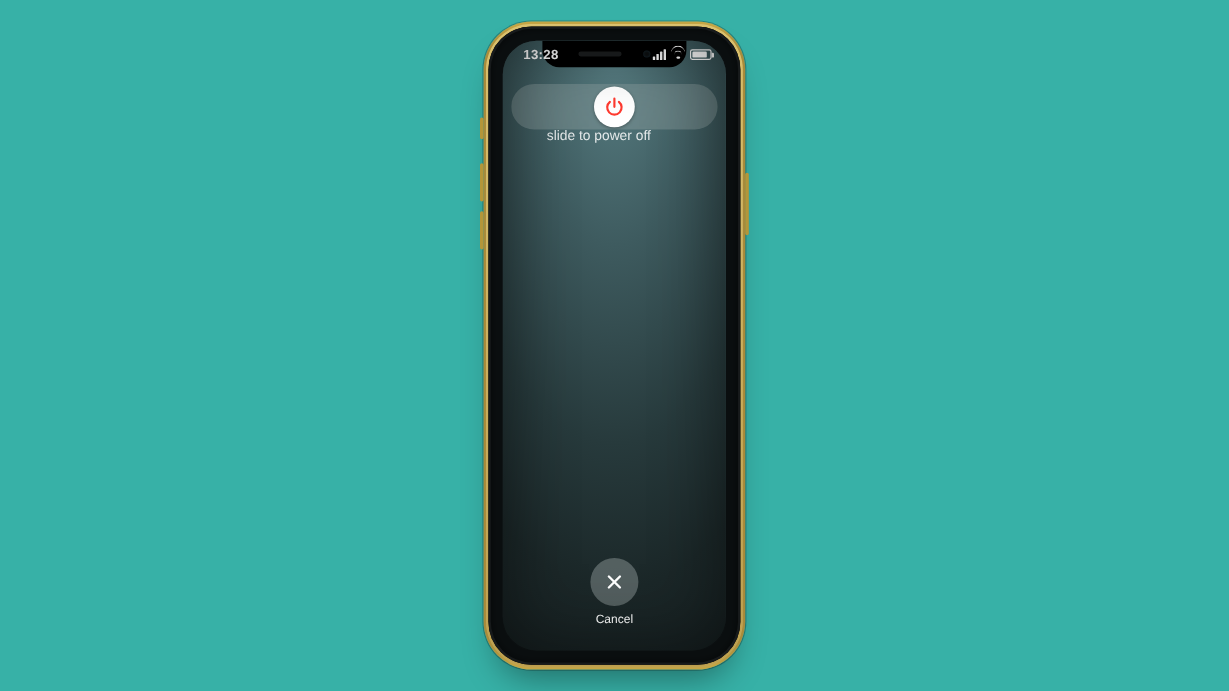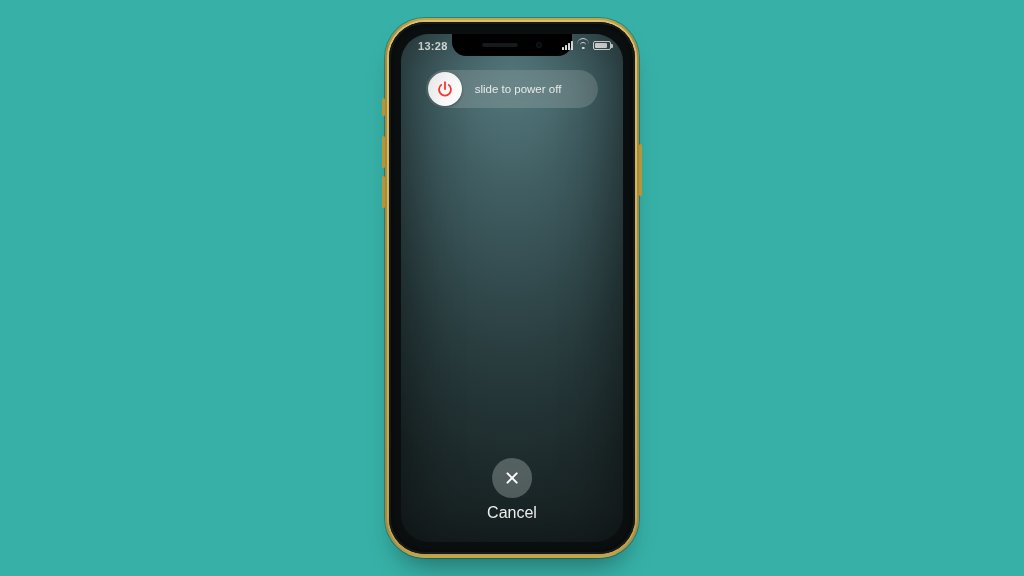--- a/index.html
+++ b/index.html
@@ -5,21 +5,21 @@
     * { margin:0; padding:0; box-sizing:border-box; font-family:-apple-system, "Helvetica Neue", Arial, sans-serif; }
     html, body { width:1024px; height:576px; overflow:hidden; }
     .stage {
       width:1024px; height:576px;
       background:#37b1a7;
       display:flex; align-items:center; justify-content:center;
       position:relative;
     }
     
     .phone {
-      width:254px; height:540px;
+      width:218px; height:540px;
       position:relative;
     }
     .body-outer {
       position:absolute; inset:0;
       border-radius:40px;
       background:linear-gradient(90deg,#a6893a 0%,#c5a544 12%,#c5a544 88%,#a6893a 100%);
       box-shadow:0 18px 28px -12px rgba(0,0,0,0.4), 0 0 0 1px rgba(0,0,0,0.25);
     }
     .body-outer::after{
       content:""; position:absolute; inset:2px;
@@ -74,38 +74,39 @@
     .bat{width:18px;height:9px;border:1px solid #fff;border-radius:2px;position:relative;}
     .bat::after{content:"";position:absolute;right:-3px;top:2px;width:2px;height:4px;background:#fff;border-radius:0 1px 1px 0;}
     .bat i{position:absolute;left:1px;top:1px;bottom:1px;width:12px;background:#fff;border-radius:1px;}
     
     .slider{
       position:absolute;left:50%;transform:translateX(-50%);
       width:172px;height:38px;border-radius:19px;
       background:rgba(150,165,166,0.38);
       display:flex;align-items:center;
       backdrop-filter:blur(2px);
+      flex-direction:column;
     }
     .slider.power{top:36px;}
     .slider.sos  {top:270px;background:rgba(130,140,140,0.42);}
     .knob{
       width:34px;height:34px;border-radius:50%;margin:2px;
       display:flex;align-items:center;justify-content:center;flex:0 0 auto;
       box-shadow:0 1px 3px rgba(0,0,0,0.35);
     }
     .slider.power .knob{background:#fff;}
     .slider.sos   .knob{background:#ff4433;}
     .slider .label{flex:1;text-align:center;padding-right:26px;font-size:11.5px;font-weight:500;}
     .slider.power .label{color:rgba(255,255,255,0.85);}
     .slider.sos   .label{color:#fff;}
     .sos-text{color:#fff;font-weight:700;font-size:11px;letter-spacing:0.5px;}
     
     .cancel-wrap{position:absolute;left:50%;bottom:20px;transform:translateX(-50%);display:flex;flex-direction:column;align-items:center;gap:6px;}
     .cancel-btn{width:40px;height:40px;border-radius:50%;background:rgba(130,140,140,0.55);display:flex;align-items:center;justify-content:center;}
-    .cancel-lbl{color:#fff;font-size:16px;font-weight:500;}
+    .cancel-lbl{color:#fff;font-size:10px;font-weight:500;}
     .x-icon{position:relative;width:15px;height:15px;}
     .x-icon::before,.x-icon::after{content:"";position:absolute;left:50%;top:50%;width:15px;height:2px;background:#fff;border-radius:1px;}
     .x-icon::before{transform:translate(-50%,-50%) rotate(45deg);}
     .x-icon::after {transform:translate(-50%,-50%) rotate(-45deg);}
   </style>
 </head>
 <body>
 
 <div class="stage">
   <div class="phone">

